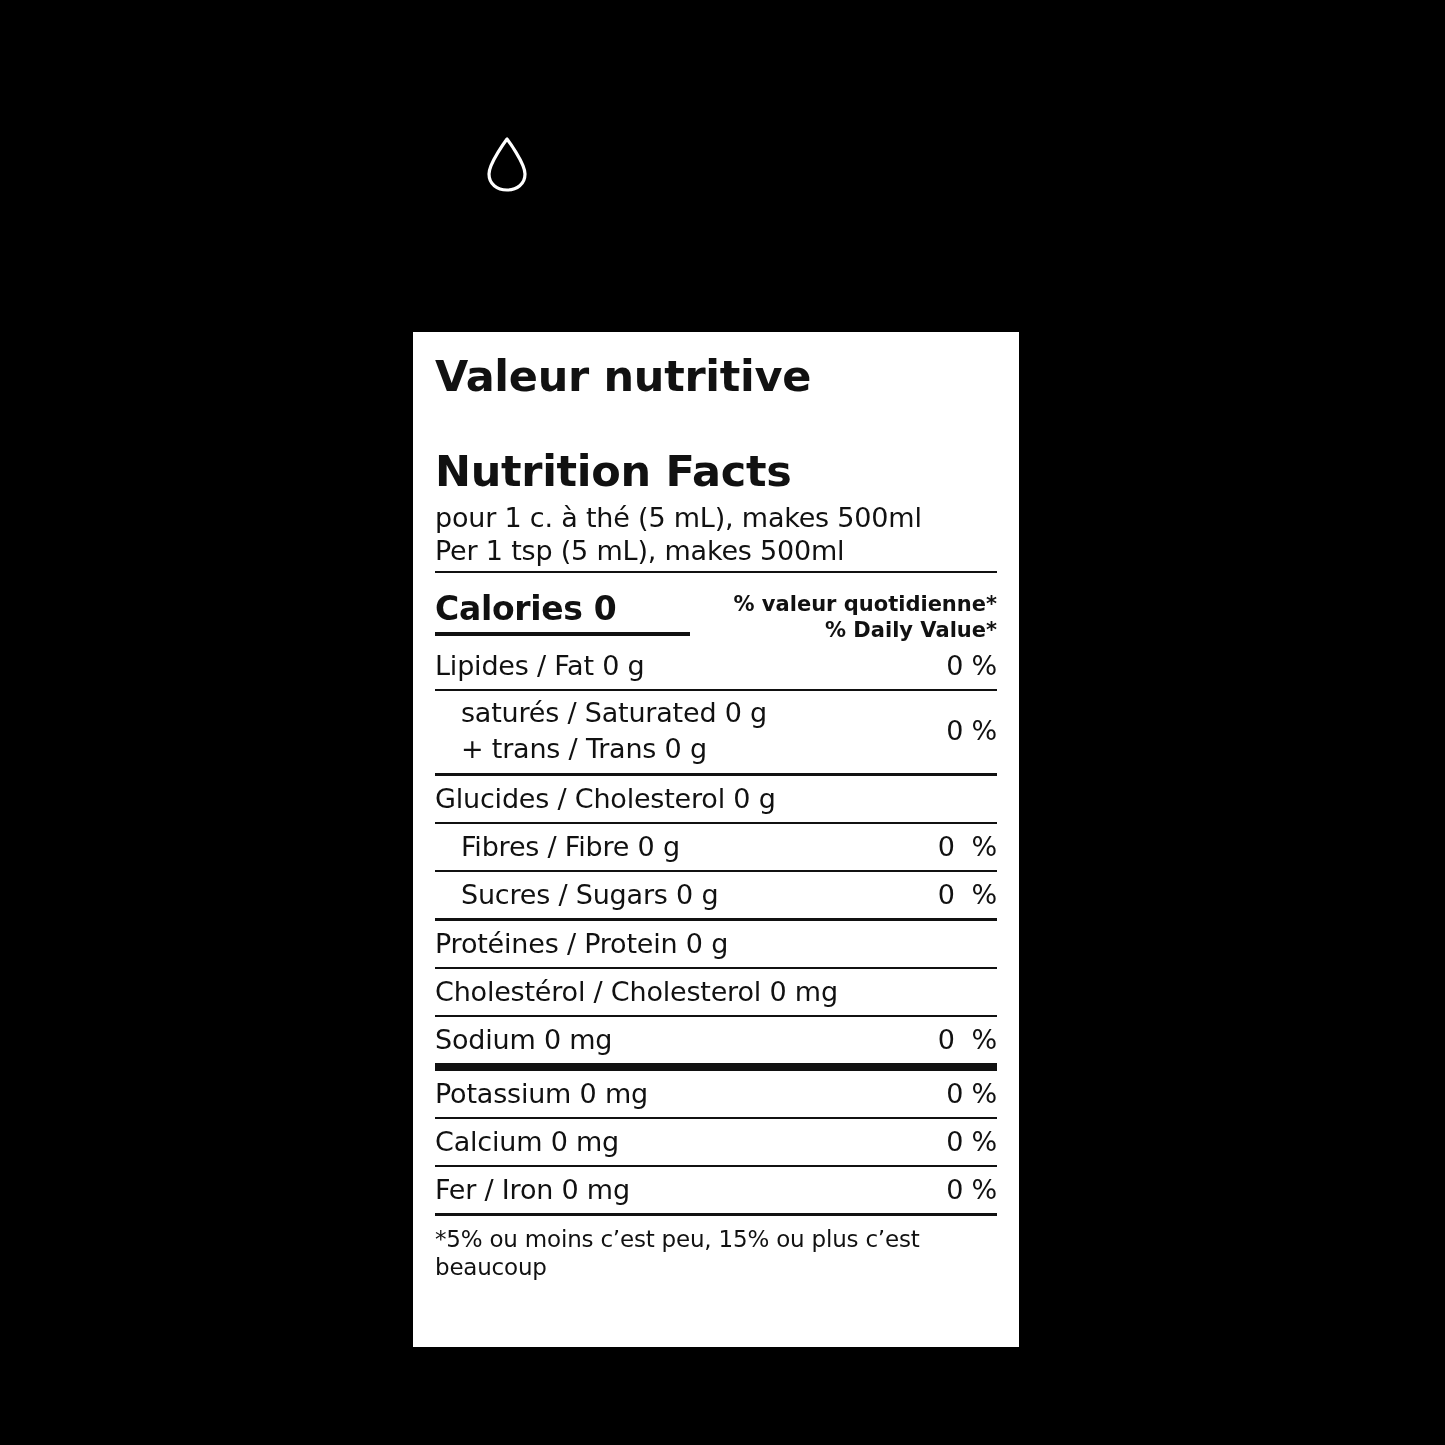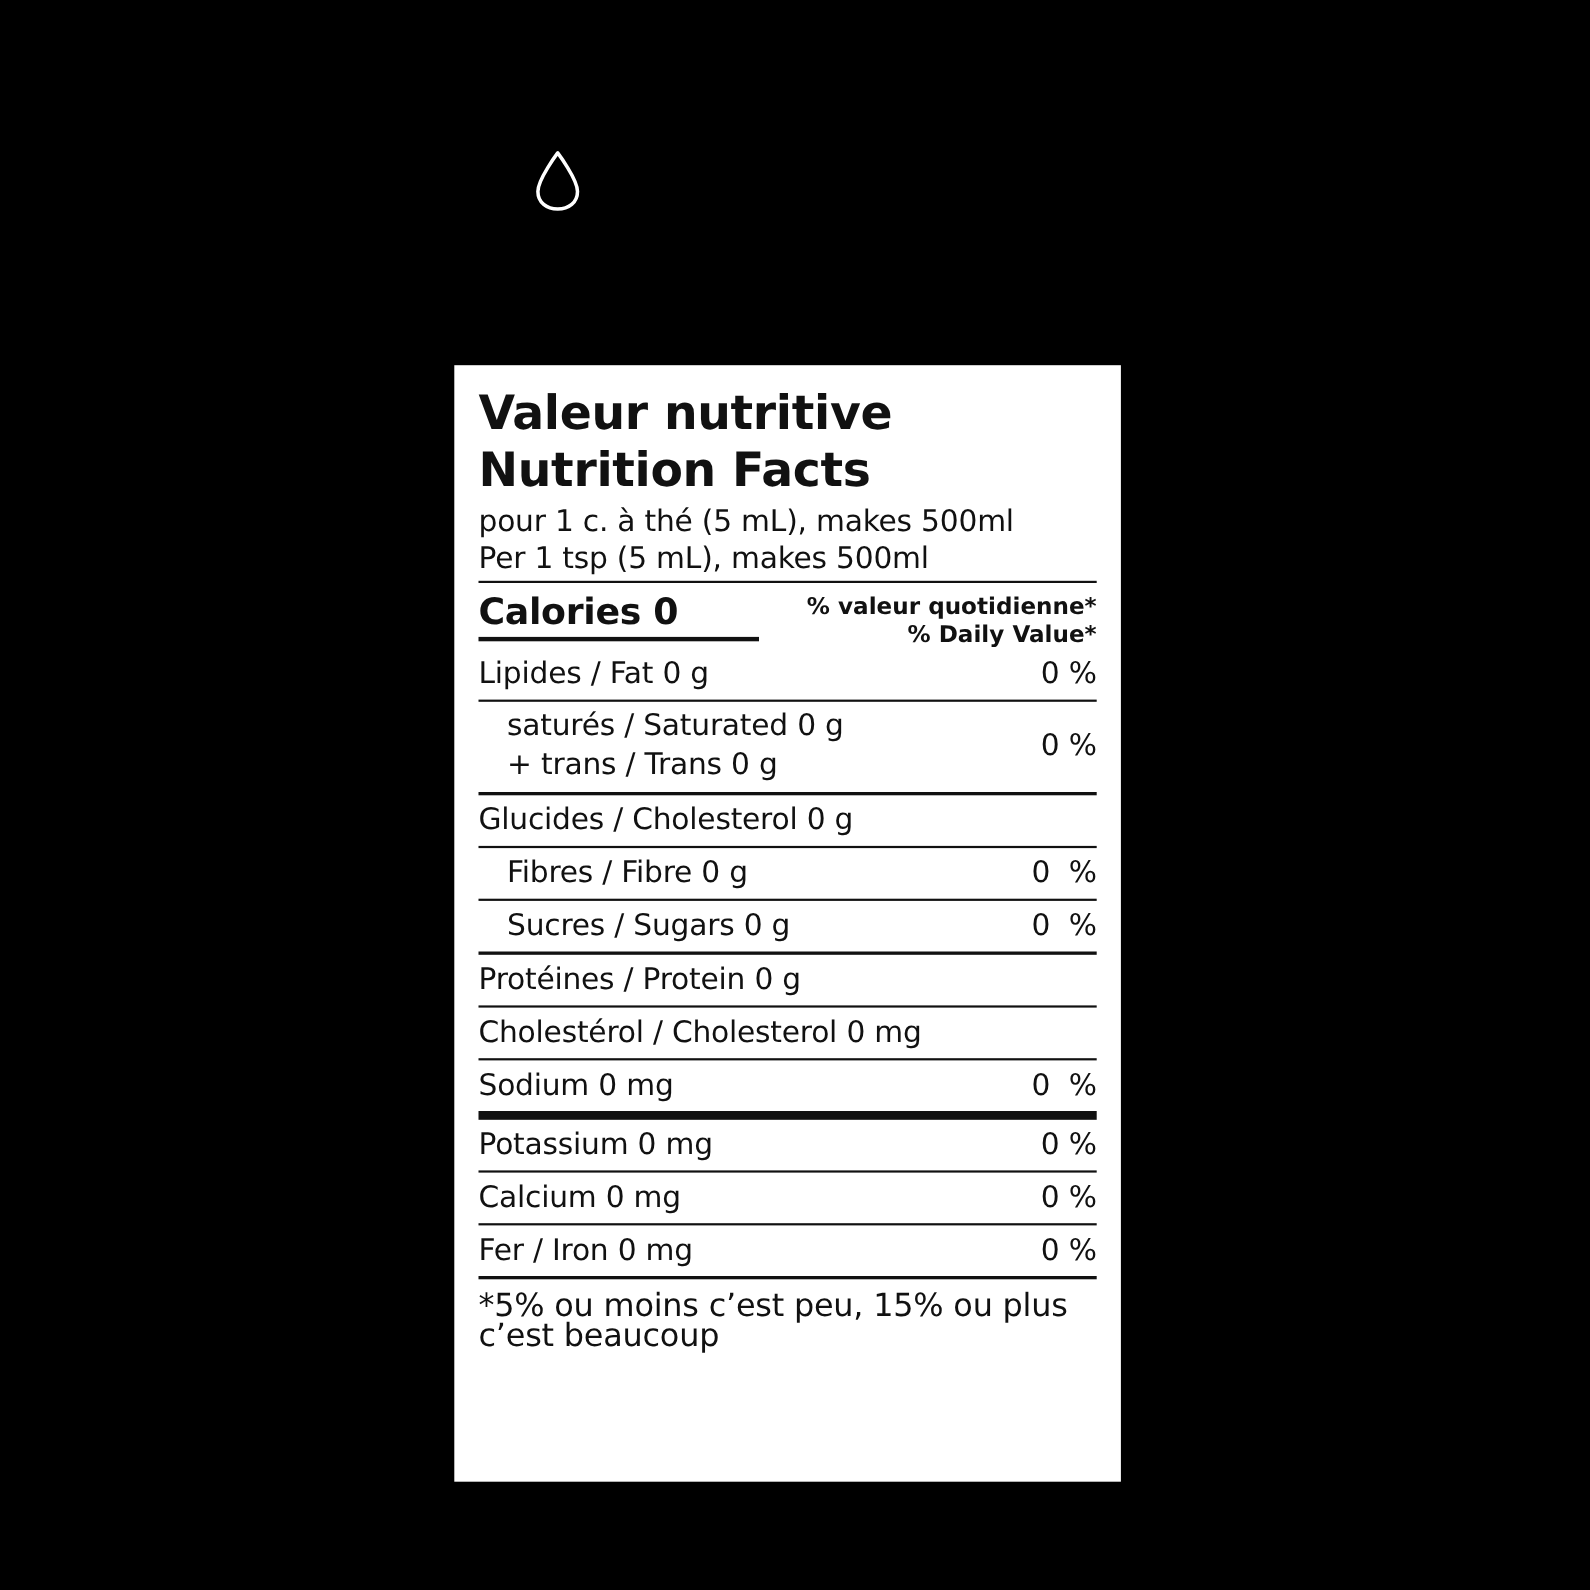--- a/index.html
+++ b/index.html
@@ -36,38 +36,38 @@
     box-sizing: border-box;
     padding: 18px 22px 10px 22px;
   }
 
   .title-fr, .title-en {
     font-weight: bold;
     font-size: 43px;
     line-height: 52px;
     letter-spacing: -0.3px;
   }
-  .title-en { margin-bottom: 4px; }
+  .title-en { margin-bottom: 4px; margin-top: 43px; }
 
   .serving {
     font-size: 27px;
     line-height: 33px;
     letter-spacing: -0.2px;
   }
 
   .rule-thin   { border-top: 2px solid #111; margin: 4px 0 0 0; }
   .rule-med    { border-top: 3px solid #111; margin: 0; }
   .rule-thick  { border-top: 8px solid #111; margin: 0; }
   .rule-hair   { border-top: 2px solid #111; margin: 0; }
 
   .cal-row {
     display: flex;
     align-items: flex-start;
     justify-content: space-between;
-    padding-top: 6px;
+    padding-top: 16px;
   }
   .cal-left {
     font-size: 33px;
     font-weight: bold;
     letter-spacing: -0.3px;
     padding-bottom: 4px;
     border-bottom: 4px solid #111;
     flex: 0 0 auto;
     min-width: 255px;
   }
@@ -91,21 +91,21 @@
   }
   .row .label { flex: 1 1 auto; }
   .row .pct   { flex: 0 0 auto; text-align: right; white-space: pre; }
   .b { font-weight: normal; text-align: right; }
   .indent { padding-left: 26px; }
 
   .row.two-line { align-items: center; padding: 4px 0 6px 0; }
   .two-line .label { line-height: 36px; }
 
   .footnote {
-    font-size: 29px;
+    font-size: 23px;
     line-height: 28px;
     padding-top: 9px;
     letter-spacing: -0.2px;
   }
 </style>
 </head>
 <body>
 
 <div class="logo">
   <svg width="62" height="62" viewBox="0 0 62 62" aria-hidden="true">

